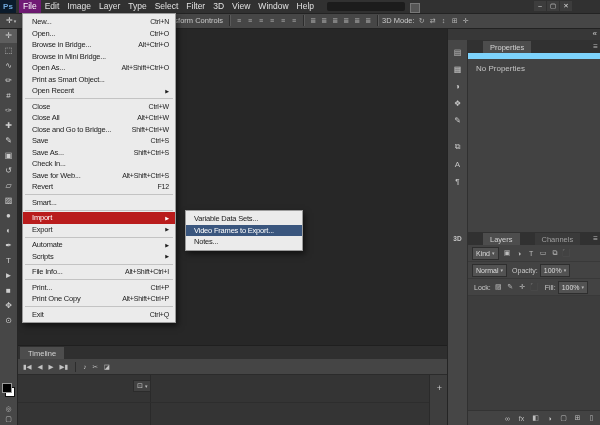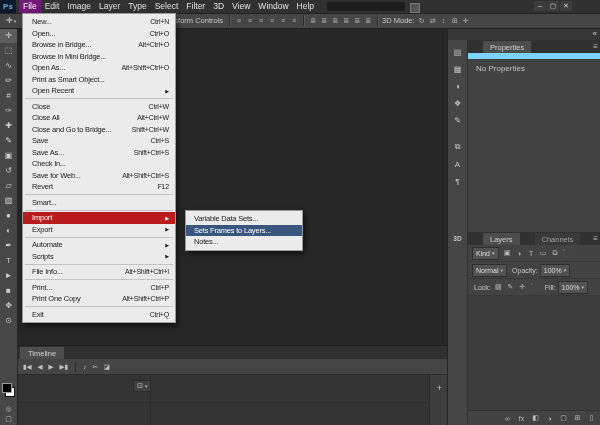--- a/index.html
+++ b/index.html
@@ -415,17 +415,17 @@
       </div>
       <div class="fm-sep"></div>
       <div class="fm-row">
         <span class="fm-label">Exit</span>
         <span class="fm-right">Ctrl+Q</span>
       </div>
     </div>
 
   <div class="dropdown-menu import-menu" id="import-menu">
       <div class="sm-row">Variable Data Sets...</div>
-      <div class="sm-row hl">Sets Frames to Layers...</div>
+      <div class="sm-row hl">Video Frames to Export...</div>
       <div class="sm-row">Notes...</div>
     </div>
 
 </div>
 
 </body></html>

